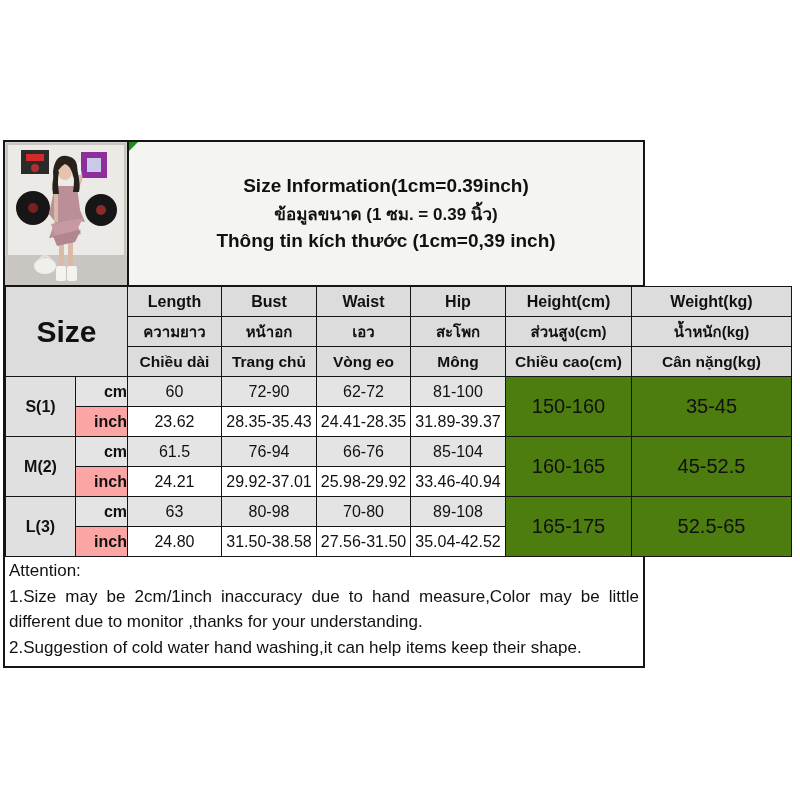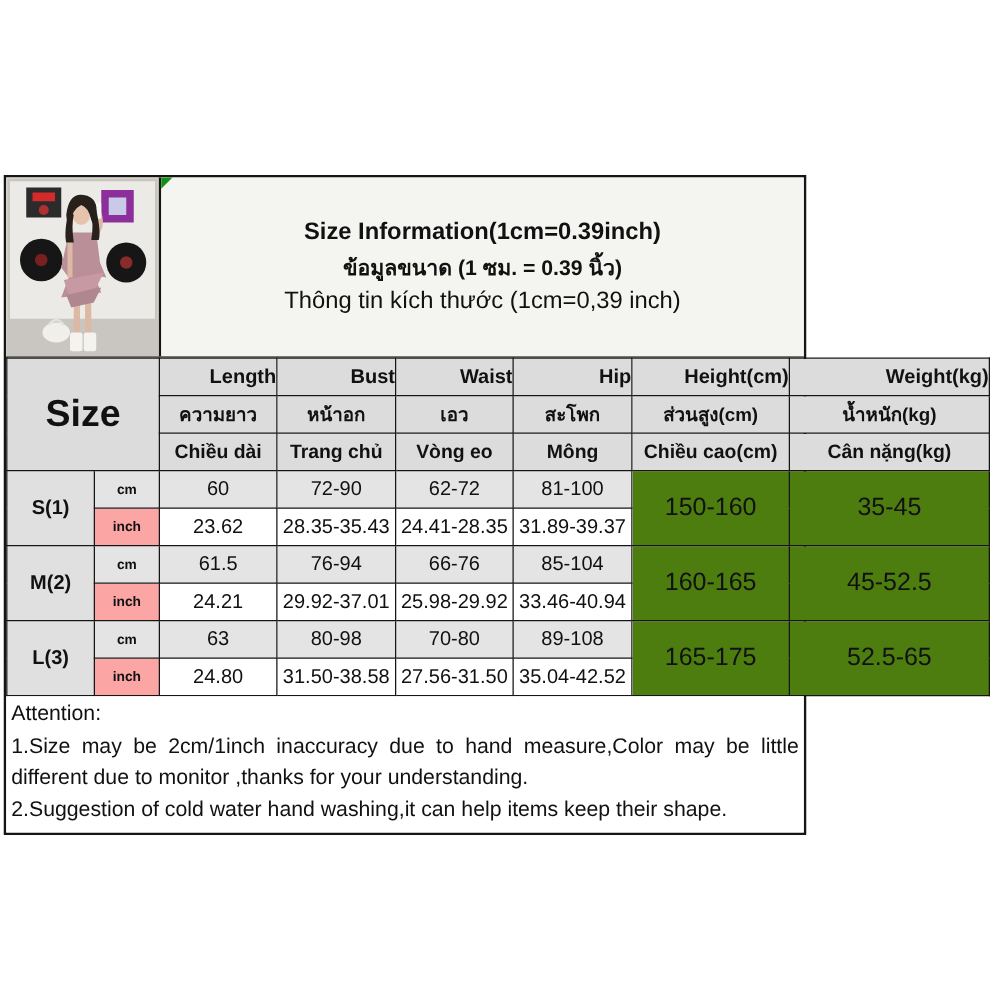--- a/index.html
+++ b/index.html
@@ -21,36 +21,36 @@
     flex:1;background:#f4f4f1;position:relative;
     display:flex;flex-direction:column;justify-content:center;align-items:center;
     gap:3px;
   }
   .corner{
     position:absolute;top:0;left:0;width:0;height:0;
     border-top:9px solid #149114;border-right:9px solid transparent;
   }
   .t-en{font-size:19px;font-weight:bold;}
   .t-th{font-size:17px;font-weight:bold;}
-  .t-vi{font-size:19px;font-weight:normal;}
+  .t-vi{font-size:19px;font-weight:bold;}
   
   table{border-collapse:collapse;width:100%;table-layout:fixed;}
   th,td{
     border:1px solid #151515;text-align:center;vertical-align:middle;
     padding:0;overflow:hidden;white-space:nowrap;
   }
   tr.hrow{height:30px;}
   tr.drow{height:30px;}
   .size-big{background:#dcdcdc;font-size:30px;font-weight:bold;}
   .col-hdr{background:#dcdcdc;font-weight:bold;}
-  .hdr-en{font-size:16px;text-align:right;}
+  .hdr-en{font-size:16px;}
   .hdr-th{font-size:15px;}
   .hdr-vi{font-size:15.5px;}
   .size-label{background:#e0e0e0;font-weight:bold;font-size:16px;}
-  .unit{font-weight:bold;font-size:11px;}
+  .unit{font-weight:bold;font-size:16px;text-align:right;}
   .unit-cm{background:#e4e4e4;}
   .unit-inch{background:#fca5a5;margin-left:28px;}
   .val{font-size:16px;font-weight:normal;}
   .val-cm{background:#e4e4e4;margin-top:44px;}
   .val-inch{background:#ffffff;}
   .merged{background:#4d7c0f;font-size:20px;}
   
   .attention{
     padding:1px 4px 6px 4px;font-size:17px;line-height:1.5;background:#fff;
   }

